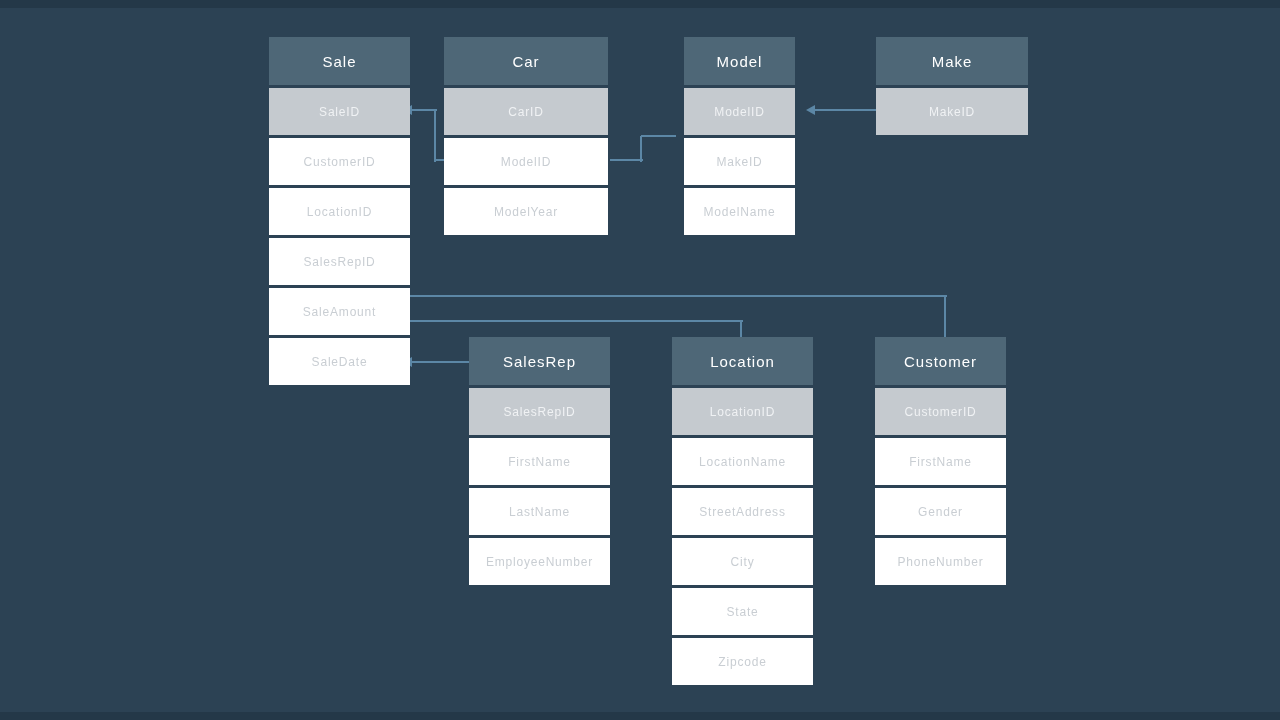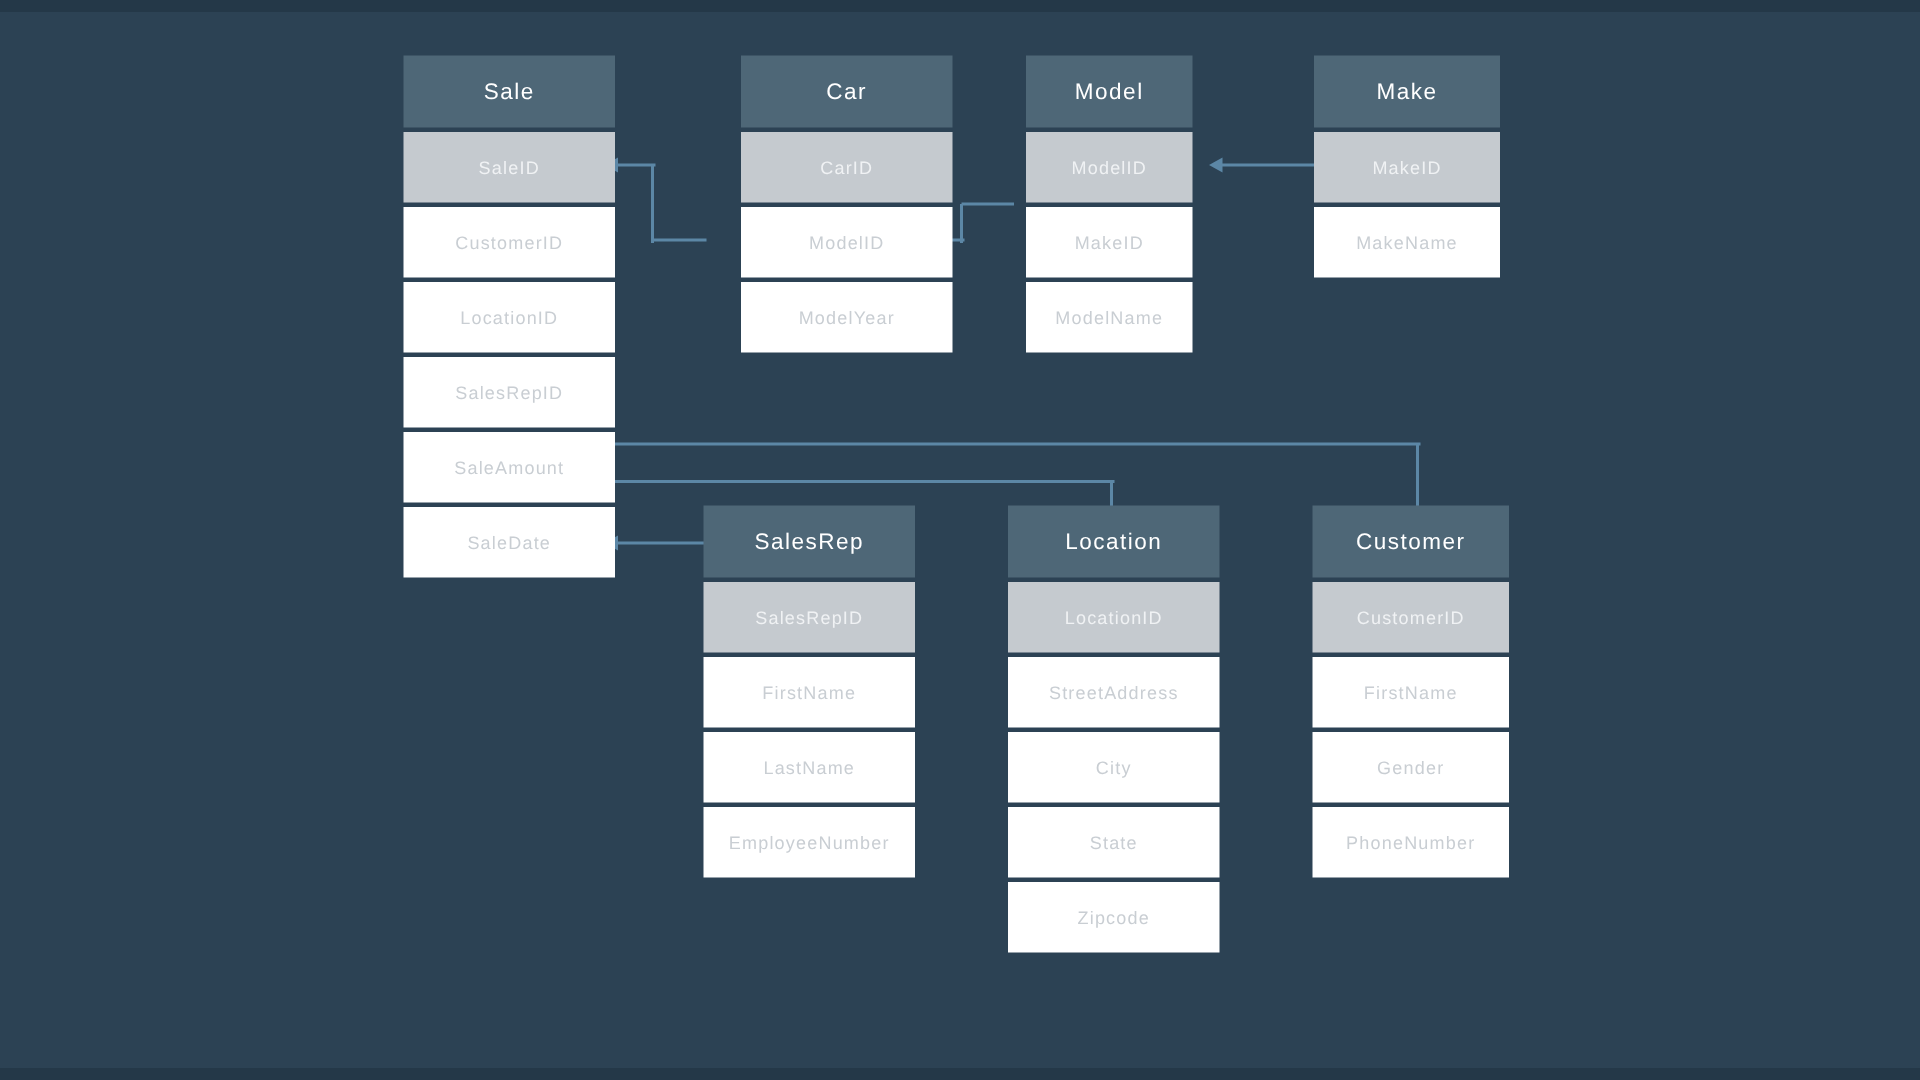--- a/index.html
+++ b/index.html
@@ -94,47 +94,47 @@
   <div id="table-layer">
       <div class="db-table" style="left: 269px; top: 37px; width: 141px;">
         <div class="t-header">Sale</div>
         <div class="t-row pk">SaleID</div>
         <div class="t-row">CustomerID</div>
         <div class="t-row">LocationID</div>
         <div class="t-row">SalesRepID</div>
         <div class="t-row">SaleAmount</div>
         <div class="t-row">SaleDate</div>
       </div>
-      <div class="db-table" style="left: 494px; top: 37px; width: 141px;">
+      <div class="db-table" style="left: 444px; top: 37px; width: 164px;">
         <div class="t-header">Car</div>
         <div class="t-row pk">CarID</div>
         <div class="t-row">ModelID</div>
         <div class="t-row">ModelYear</div>
       </div>
       <div class="db-table" style="left: 674px; top: 37px; width: 111px; padding-left: 10px;">
         <div class="t-header">Model</div>
         <div class="t-row pk">ModelID</div>
         <div class="t-row">MakeID</div>
         <div class="t-row">ModelName</div>
       </div>
-      <div class="db-table" style="left: 876px; top: 37px; width: 124px;">
+      <div class="db-table" style="left: 876px; top: 37px; width: 152px;">
         <div class="t-header">Make</div>
         <div class="t-row pk">MakeID</div>
-        <div class="t-row">MakeName</div>
       </div>
       <div class="db-table" style="left: 469px; top: 337px; width: 141px;">
         <div class="t-header">SalesRep</div>
         <div class="t-row pk">SalesRepID</div>
         <div class="t-row">FirstName</div>
         <div class="t-row">LastName</div>
         <div class="t-row">EmployeeNumber</div>
       </div>
       <div class="db-table" style="left: 672px; top: 337px; width: 141px;">
         <div class="t-header">Location</div>
         <div class="t-row pk">LocationID</div>
+        <div class="t-row">LocationName</div>
         <div class="t-row">StreetAddress</div>
         <div class="t-row">City</div>
         <div class="t-row">State</div>
         <div class="t-row">Zipcode</div>
       </div>
       <div class="db-table" style="left: 875px; top: 337px; width: 131px;">
         <div class="t-header">Customer</div>
         <div class="t-row pk">CustomerID</div>
         <div class="t-row">FirstName</div>
         <div class="t-row">Gender</div>

